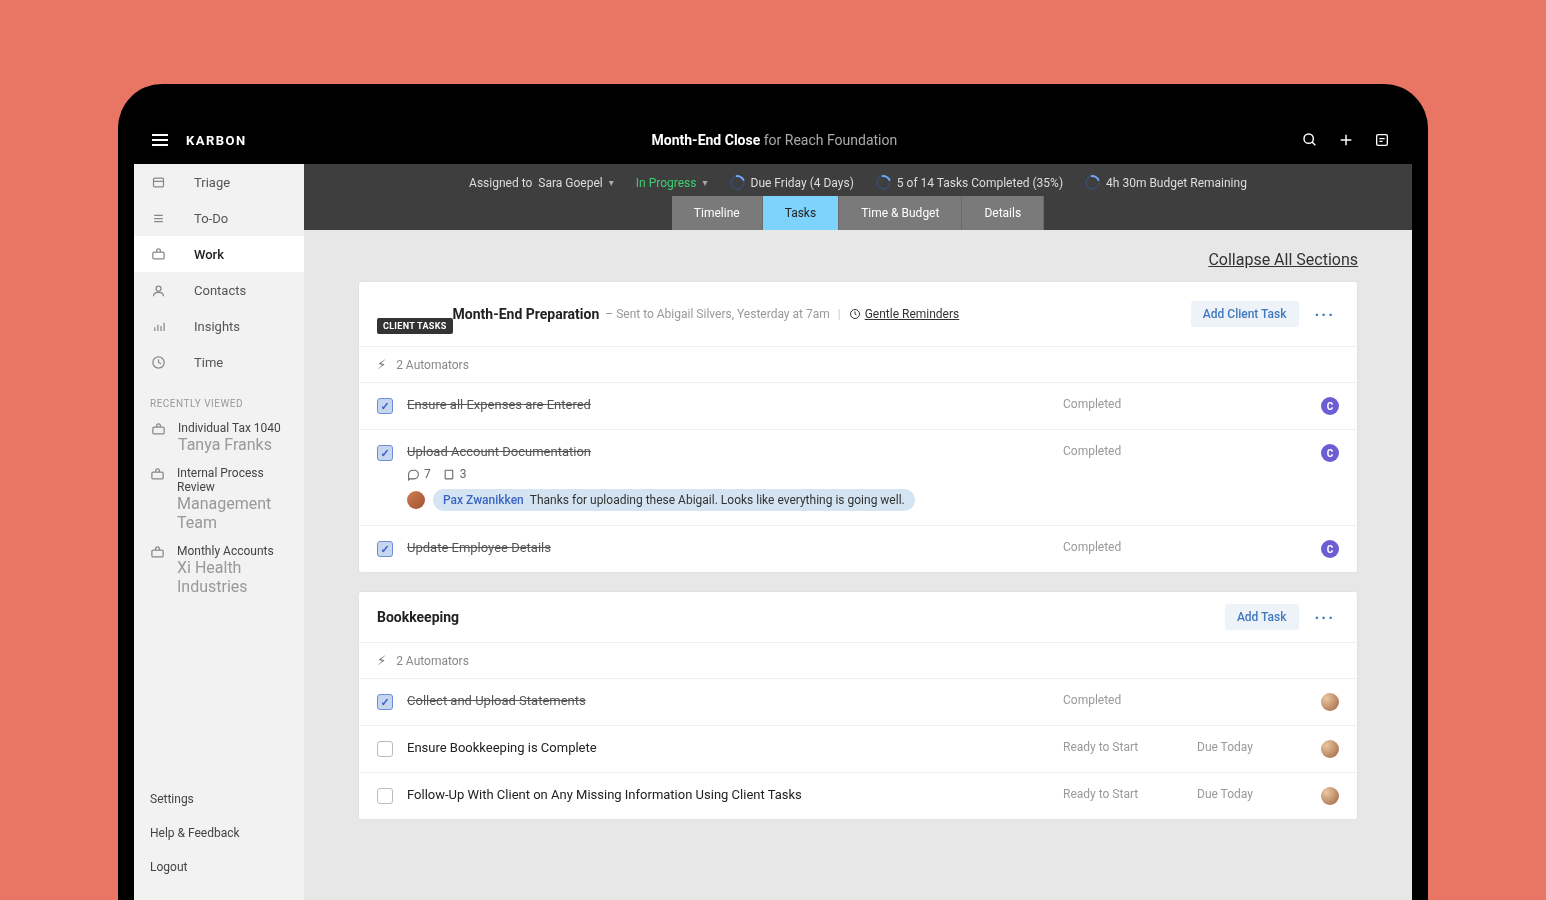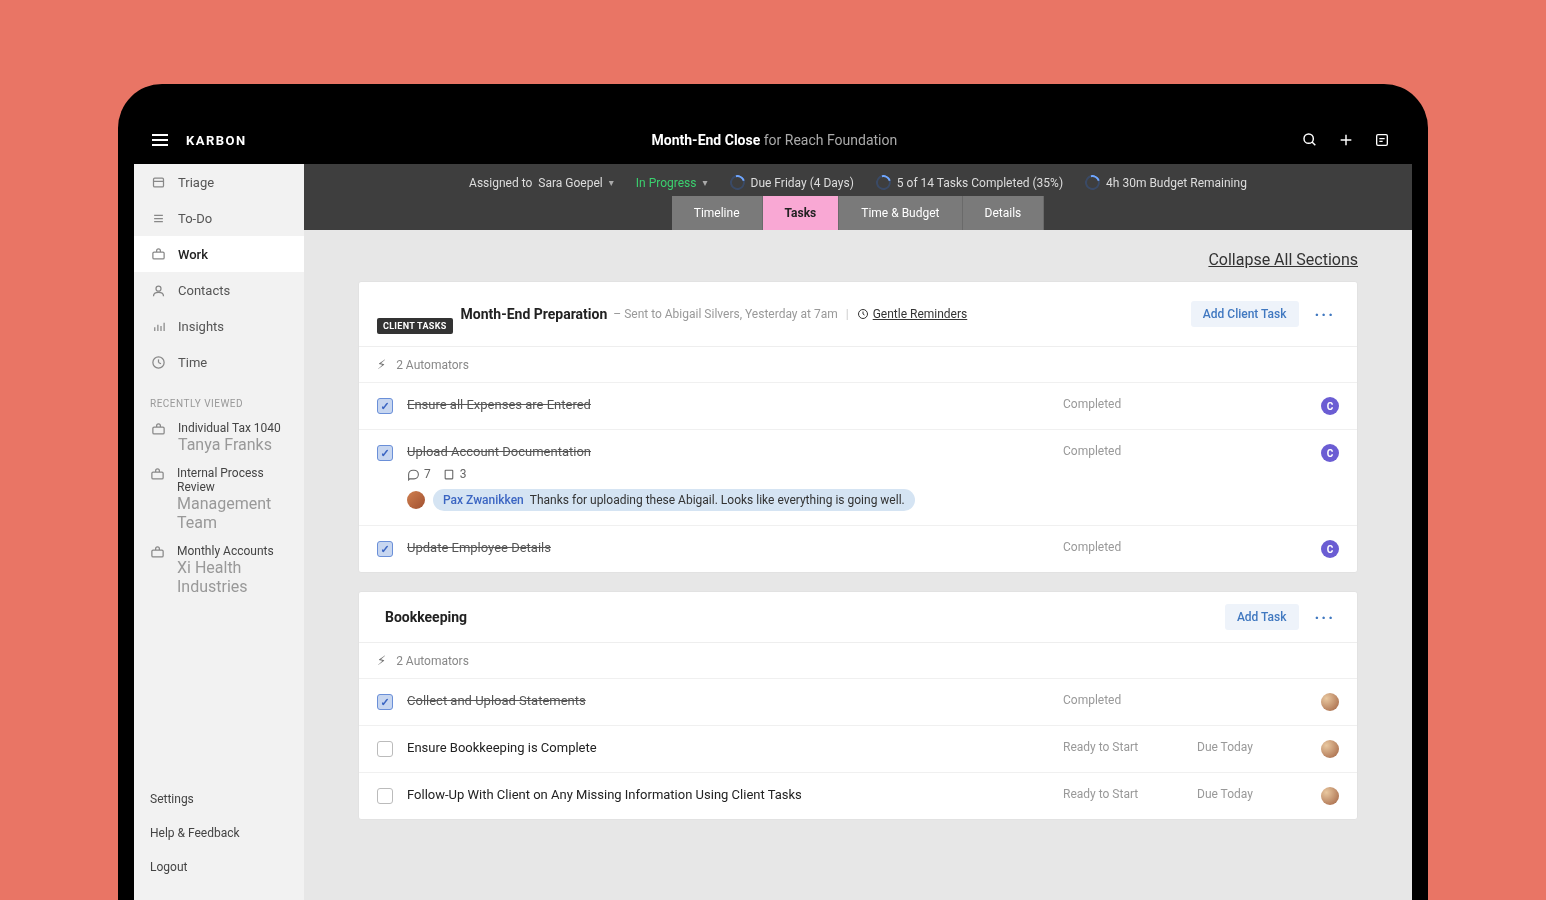--- a/index.html
+++ b/index.html
@@ -51,21 +51,21 @@
   .sidebar {
     width: 170px;
     background: #f2f2f2;
     display: flex;
     flex-direction: column;
     font-size: 13px;
     color: #333;
     overflow-y: auto;
   }
   .nav-item {
-    display: flex; align-items: center; gap: 12px;
+    display: flex; align-items: center; gap: 28px;
     padding: 10px 16px; cursor: pointer; color: #555;
   }
   .nav-item.active { background: #fff; color: #222; font-weight: 500; }
   .nav-icon { width: 16px; height: 16px; display: flex; align-items: center; justify-content: center; }
   .sidebar-heading {
     font-size: 10px; letter-spacing: 0.5px; color: #999;
     padding: 18px 16px 6px 16px;
   }
   .recent-item { display: flex; gap: 12px; padding: 6px 16px; cursor: pointer; }
   .recent-item .ri-title { font-size: 12px; color: #444; }
@@ -84,35 +84,35 @@
   .ring {
     width: 15px; height: 15px; border-radius: 50%;
     border: 2.5px solid #3a4a66; border-top-color: #6fa6ff;
     transform: rotate(30deg);
   }
   .tabs { display: flex; }
   .tab {
     padding: 10px 22px; font-size: 12px; background: #7a7a7a; color: #fff;
     border-right: 1px solid #6a6a6a; cursor: pointer;
   }
-  .tab.active { background: #f9a8d4; color: #222; font-weight: 700; }
+  .tab.active { background: #7dd3fc; color: #222; font-weight: 400; }
   .body { flex: 1; background: #e7e7e7; padding: 20px 54px 0 54px; overflow-y: auto; }
   .collapse-link { text-align: right; font-size: 16px; text-decoration: underline; color: #333; margin-bottom: 12px; cursor: pointer; }
   .section {
     background: #fff; border: 1px solid #e2e2e2; border-radius: 3px;
     margin-bottom: 18px;
   }
   .section-header {
     display: flex; align-items: center; padding: 12px 18px; border-bottom: 1px solid #eee;
   }
   .badge {
     background: #333; color: #fff; font-size: 9px; font-weight: 700;
     padding: 3px 6px; border-radius: 2px; letter-spacing: 0.3px; margin-top: 24px;
   }
-  .section-title { font-size: 14px; font-weight: 700; color: #222; margin-left: 8px; }
+  .section-title { font-size: 14px; font-weight: 700; color: #222; margin-left: 0; }
   .section-sub { font-size: 12px; color: #999; margin-left: 6px; }
   .divider { color: #ccc; margin: 0 8px; font-size: 12px; }
   .gentle { font-size: 12px; color: #333; text-decoration: underline; display: flex; align-items: center; gap: 4px; cursor: pointer; }
   .btn-light {
     background: #eef3fa; color: #4078c0; font-size: 12px; font-weight: 500;
     padding: 6px 12px; border-radius: 3px; cursor: pointer; margin-left: auto;
   }
   .more-btn {
     margin-left: 12px; color: #4078c0; letter-spacing: 2px; font-weight: 700;
     cursor: pointer; padding: 2px 4px;

